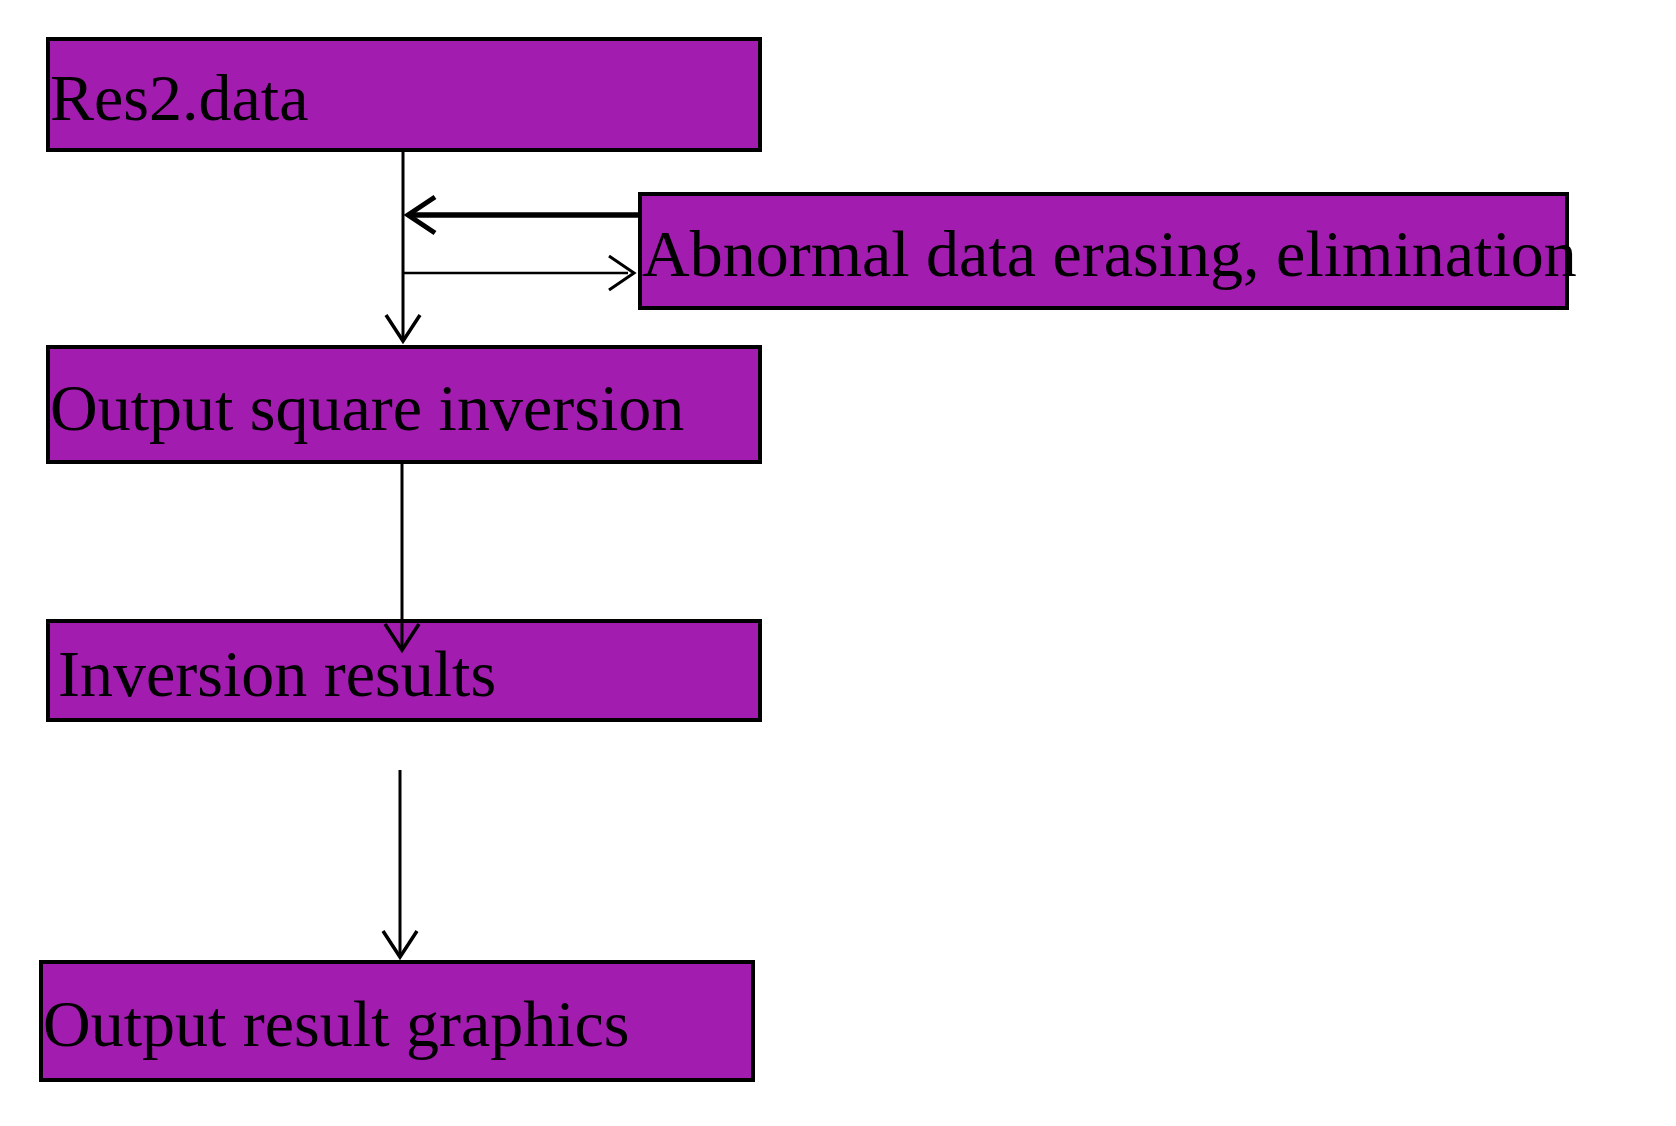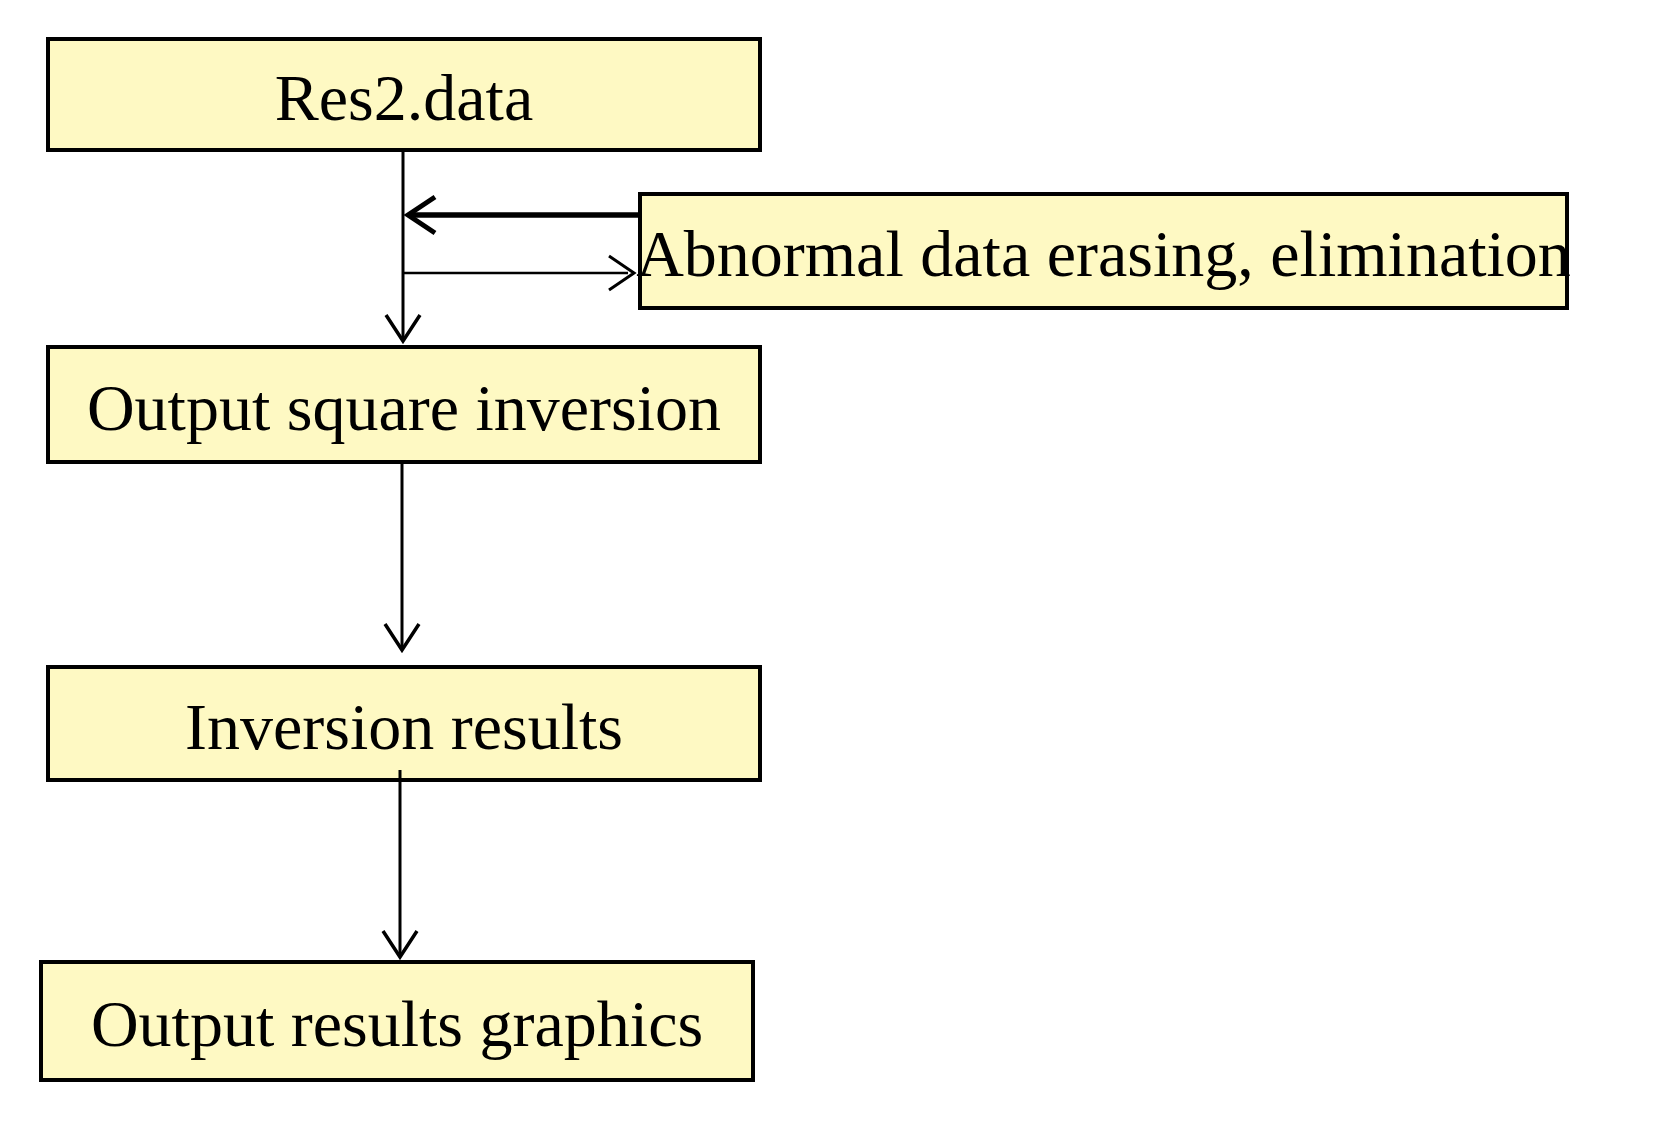--- a/index.html
+++ b/index.html
@@ -11,35 +11,35 @@
     position: relative;
     width: 1676px;
     height: 1126px;
     background: #ffffff;
     overflow: hidden;
     font-family: "Liberation Serif", "DejaVu Serif", serif;
   }
   .node {
     position: absolute;
     box-sizing: border-box;
-    background: #fef9c3;
+    background: #a21caf;
     border: 4px solid #000000;
     display: flex;
     align-items: center;
-    justify-content: center;
+    justify-content: flex-start;
     font-size: 66px;
     color: #000000;
     white-space: nowrap;
     line-height: 1;
     padding-top: 6px;
   }
   #node-res2      { left: 46px;  top: 37px;  width: 716px;  height: 115px; }
   #node-abnormal  { left: 638px; top: 192px; width: 931px; height: 118px; }
   #node-least     { left: 46px;  top: 345px; width: 716px;  height: 119px; }
-  #node-inversion { left: 46px;  top: 665px; width: 716px;  height: 117px; }
+  #node-inversion { left: 46px;  top: 619px; width: 716px;  height: 103px; padding-left: 8px; }
   #node-output    { left: 39px;  top: 960px; width: 716px;  height: 122px; }
   #connectors {
     position: absolute;
     left: 0; top: 0;
     width: 1676px;
     height: 1126px;
     pointer-events: none;
   }
   #connectors * { stroke: #000000; fill: none; }
 </style>
@@ -58,21 +58,21 @@
 
   <div class="node" id="node-least">
     <span>Output square inversion</span>
   </div>
 
   <div class="node" id="node-inversion">
     <span>Inversion results</span>
   </div>
 
   <div class="node" id="node-output">
-    <span>Output results graphics</span>
+    <span>Output result graphics</span>
   </div>
 
   <svg id="connectors" viewBox="0 0 1676 1126" xmlns="http://www.w3.org/2000/svg">
 
     <g>
       <line x1="403" y1="152" x2="403" y2="340" stroke-width="3"></line>
       <polyline points="386,315 403,341 420,315" stroke-width="3.5"></polyline>
     </g>
 
     <g>

